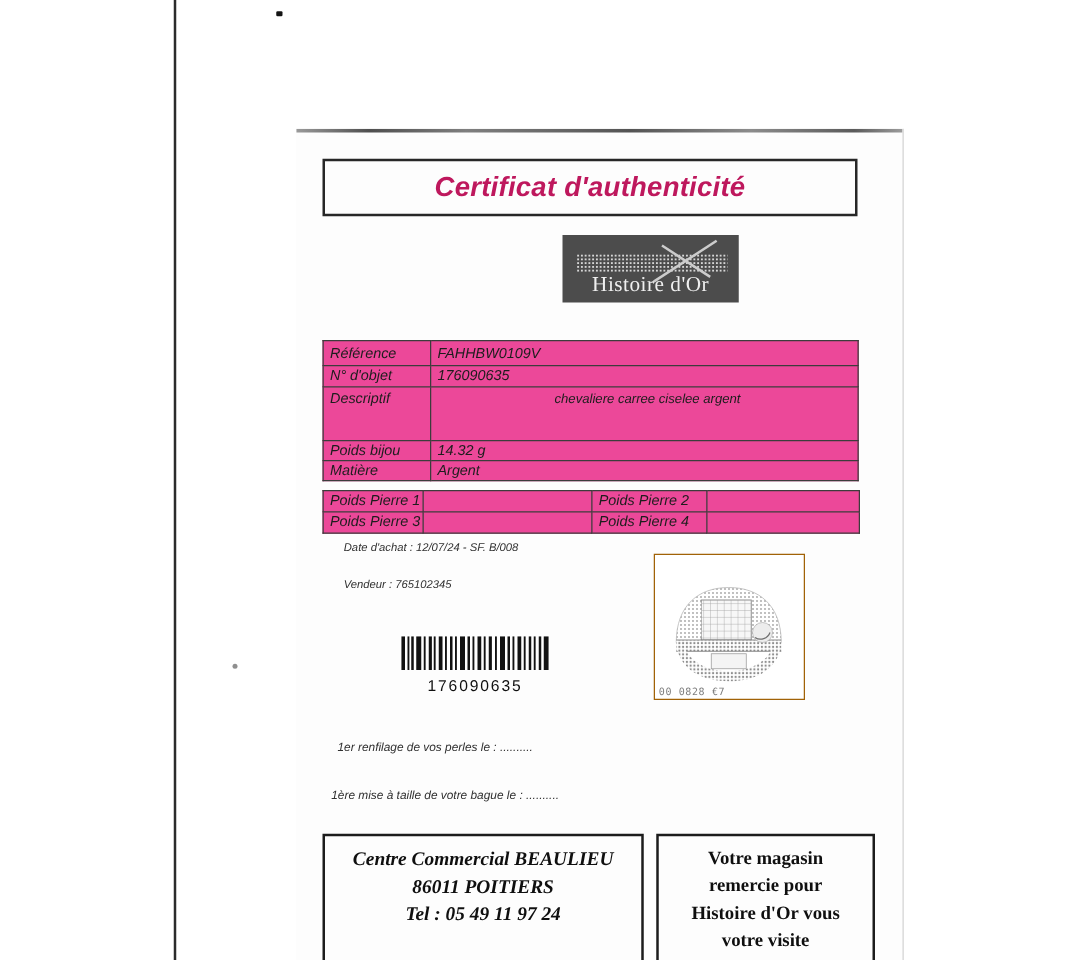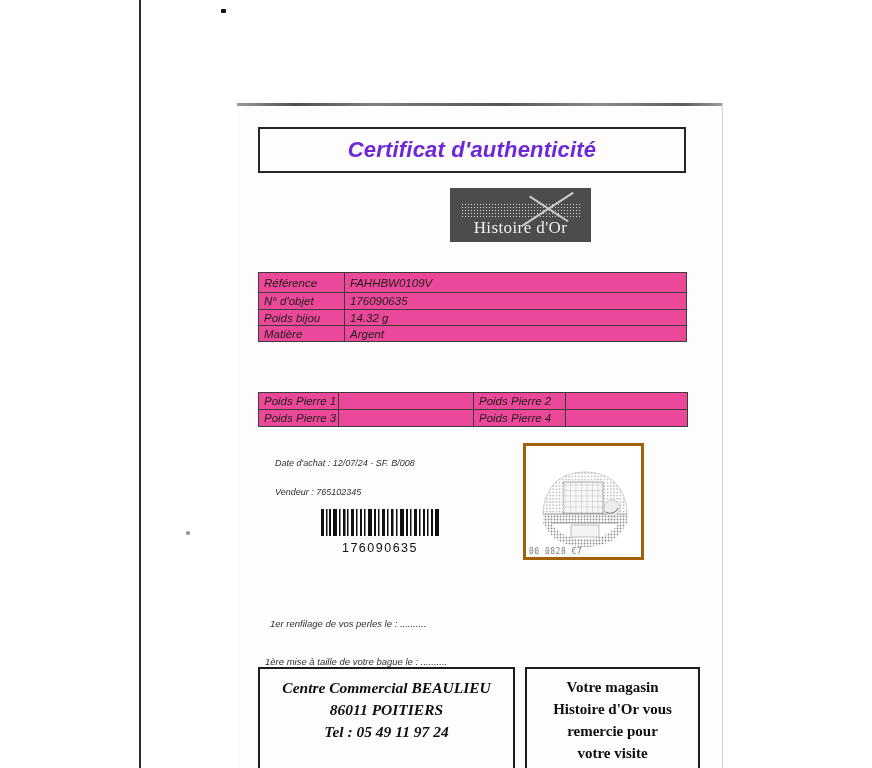--- a/index.html
+++ b/index.html
@@ -24,21 +24,21 @@
     position:absolute; left:0; top:0; width:100%; height:3px;
     background:linear-gradient(90deg,#9a9a9a,#4f4f4f 12%,#7f7f7f 28%,#545454 55%,#8c8c8c 75%,#5b5b5b 92%,#9c9c9c);
   }
 
   
   .title-box {
     position:absolute; left:21px; top:24px; width:428px; height:46px;
     border:2px solid #272727; display:flex; align-items:center; justify-content:center;
     background:#fdfdfd;
   }
-  .title-box span { font-size:22px; font-weight:bold; font-style:italic; color:#6d28d9; letter-spacing:.2px; }
+  .title-box span { font-size:22px; font-weight:bold; font-style:italic; color:#be185d; letter-spacing:.2px; }
 
   
   .logo { position:absolute; left:167px; top:85px; width:141px; height:54px; background:#4c4c4c;margin-left:46px; }
   .logo-dots {
     position:absolute; left:11px; top:15px; width:121px; height:15px;
     background-image:radial-gradient(circle,#d6d6d6 .9px,rgba(0,0,0,0) 1px);
     background-size:3px 3px;
   }
   .logo-x { position:absolute; height:1.5px; background:#cccccc; }
   .logo-x.a { width:60px; left:68px; top:20px; transform:rotate(-33deg); }
@@ -59,28 +59,28 @@
   .details .r1 td { height:17px; }
   .details .r2 td { height:43px; }
   .details .r3 td { height:16px; }
   .details .r4 td { height:16px; }
   .details .r2 .lab { vertical-align:top; padding-top:3px; }
   .details .desc { text-align:center; vertical-align:top; padding-top:3px; font-size:10.5px; }
   .stones { left:21px; top:289px; width:429px; }
   .stones td { height:17px; }
 
   
-  .smalltext { position:absolute; font-style:italic; color:#303030; white-space:nowrap;margin-top:25px; }
+  .smalltext { position:absolute; font-style:italic; color:#303030; white-space:nowrap; }
   .dateline  { left:38px; top:330px; font-size:9px; }
   .vendorline{ left:38px; top:359px; font-size:9px; }
   .svc1 { left:33px; top:490px; font-size:9.5px; }
   .svc2 { left:28px; top:528px; font-size:9.5px; }
 
   
-  .ringbox { position:absolute; left:286px; top:340px; width:121px; height:117px; border:3px solid #a16207; background:#fff; }
+  .ringbox { position:absolute; left:286px; top:340px; width:121px; height:117px; border:1px solid #a16207; background:#fff; }
   .ringbox svg { position:absolute; left:0; top:0; }
   .ringcaption {
     position:absolute; left:3px; bottom:1px; font-size:8px; color:#7d7d7d;
     letter-spacing:.5px; font-family:"DejaVu Sans Mono", monospace;
   }
 
   
   .barcode { position:absolute; left:84px; top:406px; width:118px; text-align:center; }
   .barcode-num { font-size:12.5px; color:#101010; letter-spacing:1.5px; margin-top:1px; }
 
@@ -127,20 +127,24 @@
           <col>
         </colgroup>
       <tbody>
           <tr class="r0">
         <td class="lab">Référence</td>
         <td class="val">FAHHBW0109V</td>
       </tr>
       <tr class="r1">
         <td class="lab">N° d'objet</td>
         <td class="val">176090635</td>
+      </tr>
+      <tr class="r2">
+        <td class="lab">Descriptif</td>
+        <td class="val desc">chevaliere carree ciselee argent</td>
       </tr>
       <tr class="r3">
         <td class="lab">Poids bijou</td>
         <td class="val">14.32 g</td>
       </tr>
       <tr class="r4">
         <td class="lab">Matière</td>
         <td class="val">Argent</td>
       </tr>
     </tbody>
@@ -241,19 +245,19 @@
     <div class="smalltext svc2">1ère mise à taille de votre bague le : ..........</div>
 
     <div class="storebox">
       <div>Centre Commercial BEAULIEU</div>
       <div>86011 POITIERS</div>
       <div>Tel : 05 49 11 97 24</div>
     </div>
 
     <div class="thanksbox">
       <div>Votre magasin</div>
+      <div>remercie pour</div>
       <div>Histoire d'Or vous</div>
-      <div>remercie pour</div>
       <div>votre visite</div>
     </div>
 
   </div>
 </div>
 
 </body></html>

